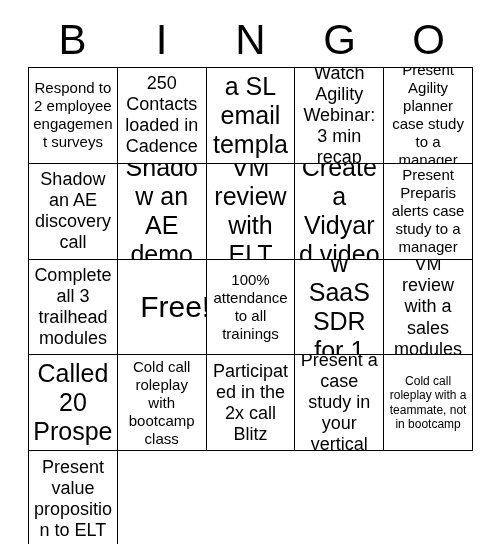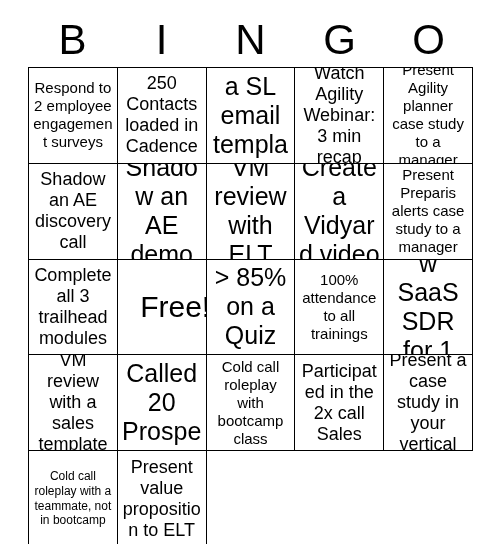--- a/index.html
+++ b/index.html
@@ -122,41 +122,38 @@
 
     <div class="cell fs-sm">
         <span class="cell-text">Present Preparis alerts case study to a manager</span>
       </div>
     <div class="cell fs-md">
         <span class="cell-text">Complete all 3 trailhead modules</span>
       </div>
     <div class="cell fs-xl">
         <span class="cell-text">Free!</span>
       </div>
-    <div class="cell fs-lg">
-        <span class="cell-text">&gt; 85% on a Quiz</span>
-      </div>
     <div class="cell fs-sm">
         <span class="cell-text">100% attendance to all trainings</span>
       </div>
 
     <div class="cell fs-lg">
         <span class="cell-text">Shadow SaaS SDR for 1 Hour</span>
       </div>
     <div class="cell fs-md">
-        <span class="cell-text">VM review with a sales template</span>
+        <span class="cell-text">VM review with a sales modules</span>
       </div>
     <div class="cell fs-lg">
         <span class="cell-text">Cold Called 20 Prospects</span>
       </div>
     <div class="cell fs-sm">
         <span class="cell-text">Cold call roleplay with bootcamp class</span>
       </div>
     <div class="cell fs-md">
-        <span class="cell-text">Participated in the 2x call Sales</span>
+        <span class="cell-text">Participated in the 2x call Blitz</span>
       </div>
 
     <div class="cell fs-md">
         <span class="cell-text">Present a case study in your vertical</span>
       </div>
     <div class="cell fs-xs">
         <span class="cell-text">Cold call roleplay with a teammate, not in bootcamp</span>
       </div>
     <div class="cell fs-md">
         <span class="cell-text">Present value proposition to ELT</span>

